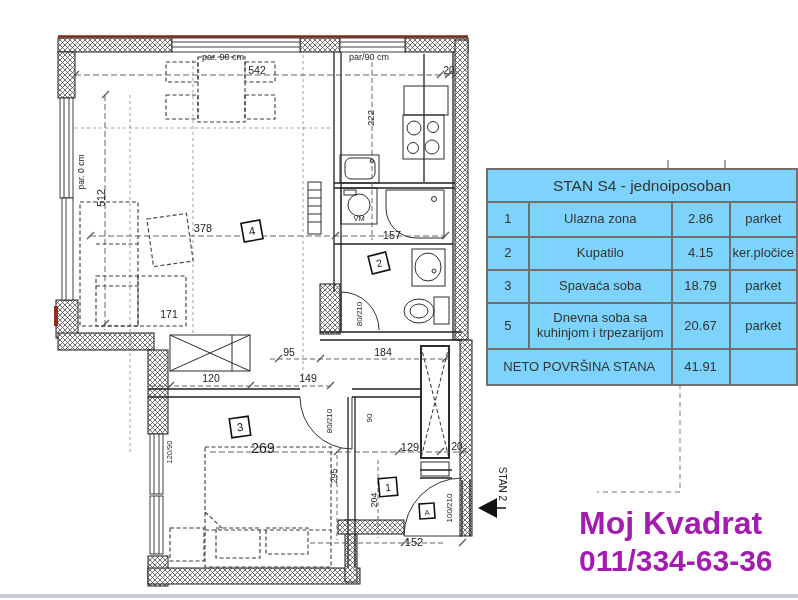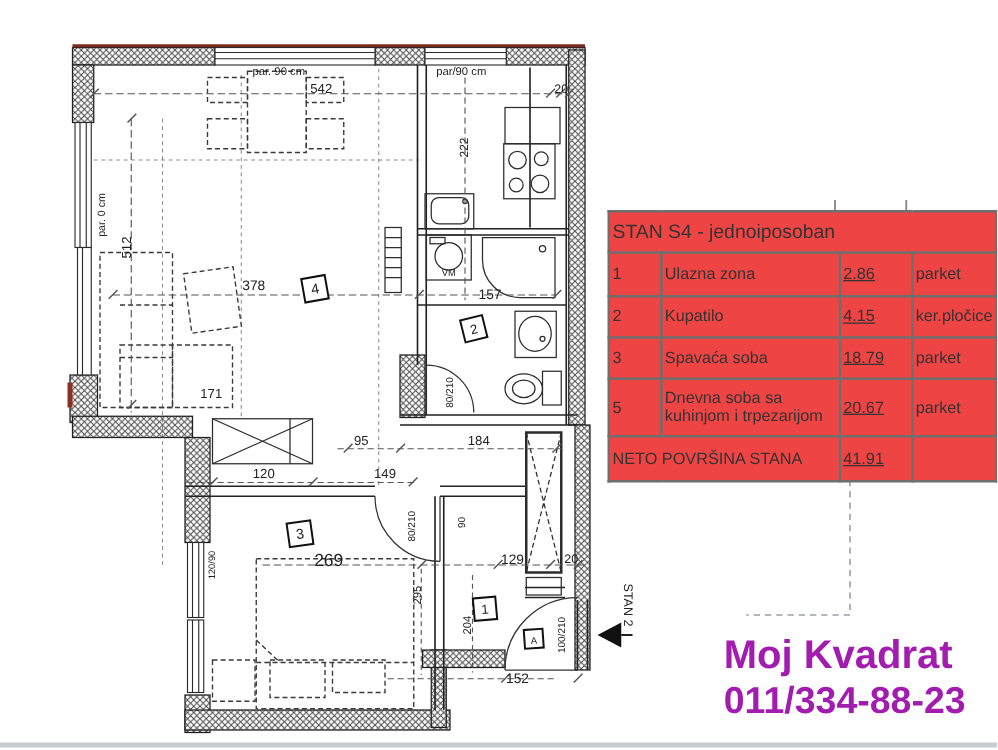--- a/index.html
+++ b/index.html
@@ -3,26 +3,26 @@
 <meta charset="utf-8">
 <style>
   html,body{margin:0;padding:0;background:#fff;}
   .stage{position:relative;width:798px;height:600px;background:#ffffff;overflow:hidden;
          font-family:"Liberation Sans",sans-serif;}
   svg{position:absolute;left:0;top:0;}
   svg text{font-family:"Liberation Sans",sans-serif;fill:#222;}
   
   .area-table{position:absolute;left:486px;top:168px;border-collapse:collapse;
               table-layout:fixed;color:#333;}
-  .area-table td{border:2px solid #6f6f6f;text-align:left;vertical-align:middle;
-                 padding:1px 2px;font-size:13px;line-height:1.15;background:#ef4444;}
+  .area-table td{border:2px solid #6f6f6f;text-align:center;vertical-align:middle;
+                 padding:1px 2px;font-size:13px;line-height:1.15;background:#7dd3fc;}
   .area-table .hdr{font-size:15.5px;height:29px;}
   .c-num{width:36px;}
   .c-name{width:137px;}
-  .c-area{width:52px;text-decoration:underline;}
+  .c-area{width:52px;}
   .c-floor{width:54px;font-size:12px;margin-top:38px;}
   .r-tot{height:36px;font-size:14px;}
   
   .watermark{position:absolute;left:579px;top:504px;font-weight:bold;
              font-size:32px;line-height:38px;letter-spacing:0px;white-space:nowrap;}
   .watermark .l2{font-size:30px;}
 </style>
 </head>
 <body>
 
@@ -278,16 +278,16 @@
       <tr class="r-tot">
         <td colspan="2">NETO POVRŠINA STANA</td>
         <td class="c-area">41.91</td>
         <td class="c-floor"></td>
       </tr>
     </tbody>
   </table>
 
   <div class="watermark" style="color: #a21caf;">
     <div class="l1">Moj Kvadrat</div>
-    <div class="l2">011/334-88-23</div>
+    <div class="l2">011/334-63-36</div>
   </div>
 
 </div>
 
 </body></html>

